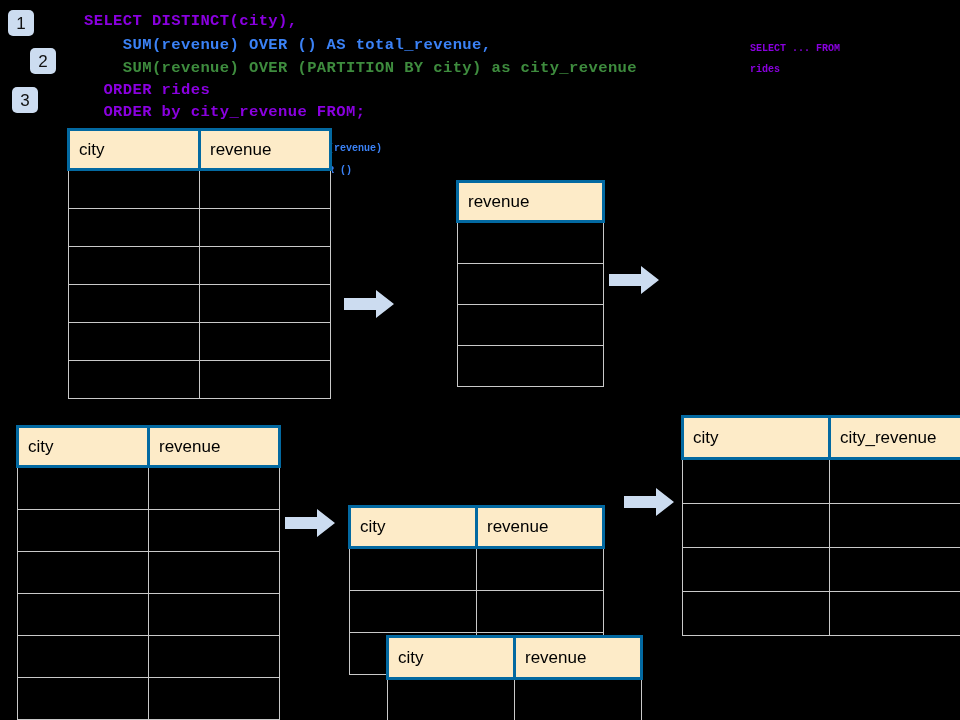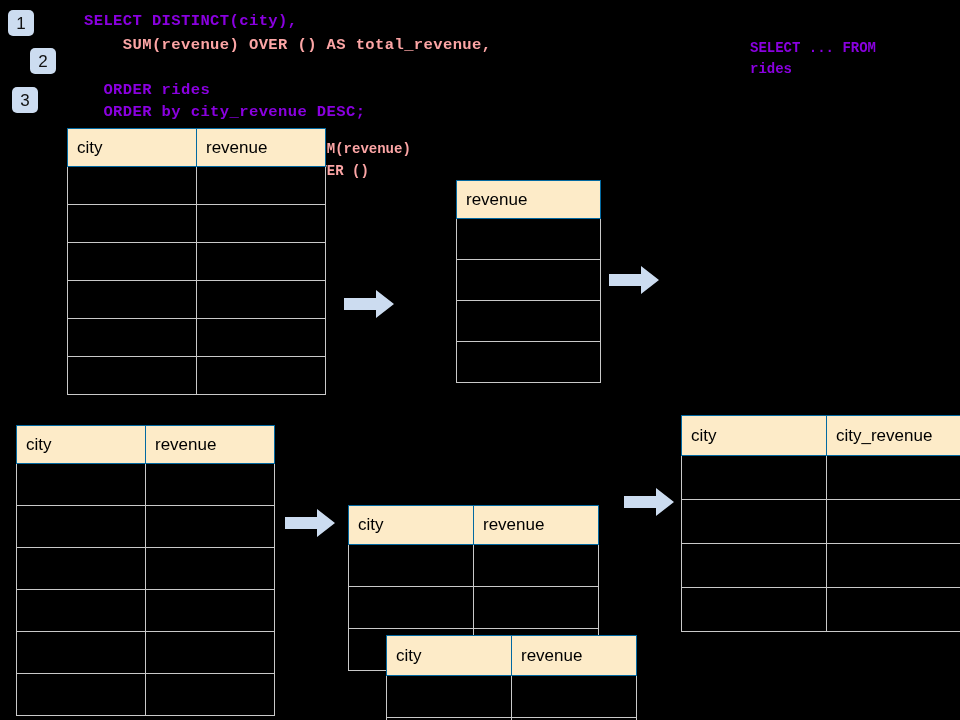--- a/index.html
+++ b/index.html
@@ -22,47 +22,47 @@
   
   .code{
     position:absolute;
     font-family:"Liberation Mono", monospace;
     font-size:15.5px;
     letter-spacing:0.4px;
     white-space:pre;
     font-weight:bold;
   }
   .c-purple{color:#8A00E0;}
-  .c-red{color:#fca5a5;}
+  .c-red{color:#3b82f6;}
   .c-green{color:#3E8C3E;}
 
   
   .annot{
     position:absolute;
     font-family:"Liberation Mono", monospace;
-    font-size:14px;
+    font-size:10px;
     line-height:22px;
     white-space:pre;
     font-weight:bold;
   }
 
   
   .tbl{
     position:absolute;
     border-collapse:collapse;
     background:#000;
     table-layout:fixed;
   }
   .tbl td{
     border:1px solid #c9c9c9;
     padding:0;
     background:#000;
   }
   .tbl th{
-    border:1px solid #0369a1;
+    border:3px solid #0369a1;
     background:#FDEBC8;
     color:#000;
     font-family:"Liberation Sans", sans-serif;
     font-weight:normal;
     font-size:17px;
     text-align:left;
     padding:0 0 0 9px;
   }
   .arrow-wrap{position:absolute;}
   .arrow-wrap svg{display:block;}
@@ -77,22 +77,23 @@
     </div>
   <div class="badge" style="left:30px;top:48px;">
       <span>2</span>
     </div>
   <div class="badge" style="left:12px;top:87px;">
       <span>3</span>
     </div>
 
   <div class="code c-purple" style="left:84px;top:12px;">SELECT DISTINCT(city),</div>
   <div class="code c-red" style="left:84px;top:36px;">    SUM(revenue) OVER () AS total_revenue,</div>
+  <div class="code c-green" style="left:84px;top:59px;">    SUM(revenue) OVER (PARTITION BY city) as city_revenue</div>
   <div class="code c-purple" style="left:84px;top:81px;">  ORDER rides</div>
-  <div class="code c-purple" style="left:84px;top:103px;">  ORDER by city_revenue DESC;</div>
+  <div class="code c-purple" style="left:84px;top:103px;">  ORDER by city_revenue FROM;</div>
 
   <div class="annot c-purple" style="left:750px;top:38px;line-height:21px;">SELECT ... FROM
 rides</div>
 
   <div class="annot c-red" style="left:310px;top:138px;">SUM(revenue)
 OVER ()</div>
 
 
   <table class="tbl" style="left:67px;top:128px;width:238px;">
     <thead>

